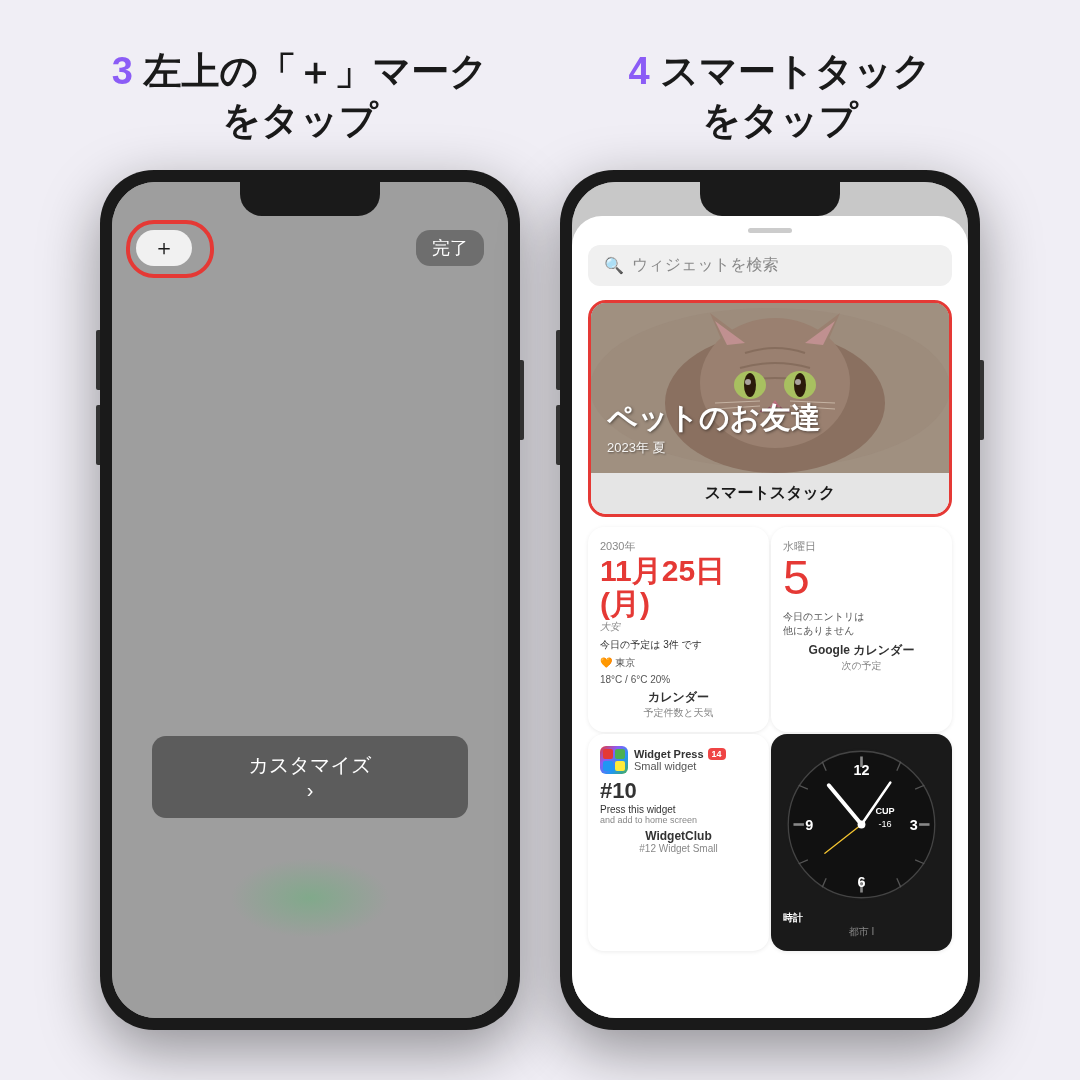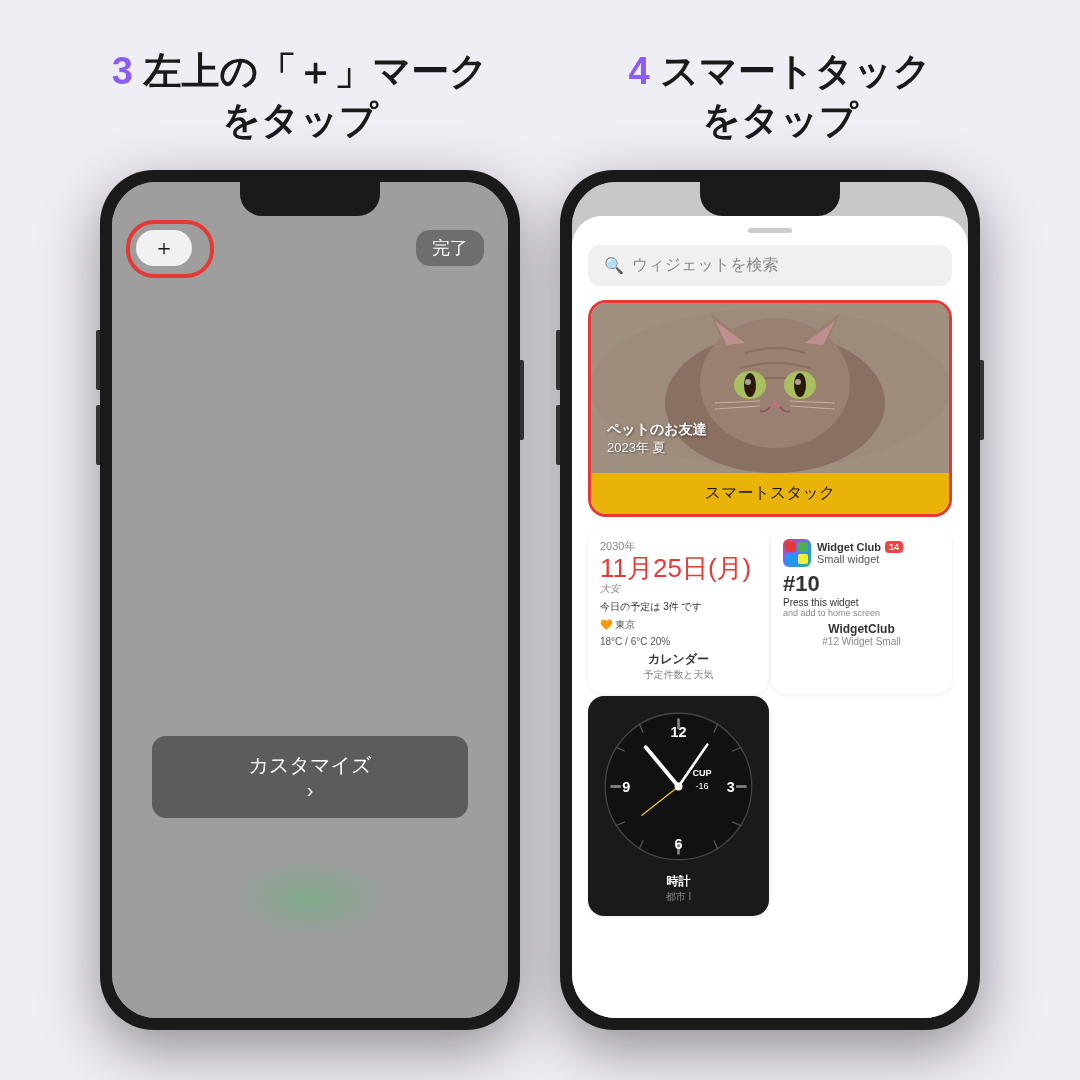--- a/index.html
+++ b/index.html
@@ -259,38 +259,38 @@
     }
 
     .cat-text {
       position: absolute;
       bottom: 16px;
       left: 16px;
       color: white;
     }
 
     .cat-title {
-      font-size: 14px;
+      font-size: 30px;
       font-weight: 600;
       text-shadow: 1px 1px 3px rgba(0,0,0,0.5);
     }
 
     .cat-subtitle {
       font-size: 13px;
       opacity: 0.9;
       text-shadow: 1px 1px 2px rgba(0,0,0,0.5);
     }
 
     .smart-stack-label {
-      background: #eab308;
+      background: #e5e5e5;
       text-align: center;
       padding: 10px;
       font-size: 16px;
       color: #1a1a1a;
-      font-weight: 400;
+      font-weight: 700;
     }
 
     .widget-grid {
       display: grid;
       grid-template-columns: 1fr 1fr;
       gap: 2px;
       margin: 10px 16px 0 16px;
     }
 
     .widget-card {
@@ -299,21 +299,21 @@
       padding: 12px;
       box-shadow: 0 1px 4px rgba(0,0,0,0.08);
     }
 
     .widget-card.dark {
       background: #1a1a1a;
       color: white;
     }
 
     .cal-year { font-size: 11px; color: #888; }
-    .cal-date { font-size: 26px; font-weight: 400; color: #e53935; line-height: 1.1; }
+    .cal-date { font-size: 30px; font-weight: 700; color: #e53935; line-height: 1.1; }
     .cal-day  { font-size: 10px; color: #888; margin-bottom: 4px; font-style: italic; }
     .cal-schedule { font-size: 10px; color: #333; margin-top: 4px; }
     .cal-weather { font-size: 10px; color: #555; margin-top: 4px; }
     .cal-label { font-size: 12px; font-weight: 600; color: #333; text-align: center; margin-top: 4px; }
     .cal-sublabel { font-size: 10px; color: #888; text-align: center; }
 
     .gcal-day { font-size: 11px; color: #888; }
     .gcal-num { font-size: 48px; font-weight: 200; color: #e53935; line-height: 1; }
     .gcal-note { font-size: 10px; color: #555; margin-top: 8px; }
     .gcal-label { font-size: 12px; font-weight: 600; color: #333; text-align: center; margin-top: 4px; }
@@ -347,21 +347,21 @@
     .wclub-label { font-size: 12px; font-weight: 600; color: #333; text-align: center; margin-top: 4px; }
     .wclub-sublabel { font-size: 10px; color: #888; text-align: center; }
 
     
     .clock-face {
       width: 100%;
       aspect-ratio: 1;
       position: relative;
     }
 
-    .clock-label { font-size: 12px; font-weight: 600; color: white; text-align: center; margin-top: 4px; }
+    .clock-label { font-size: 10px; font-weight: 600; color: white; text-align: left; margin-top: 4px; }
     .clock-sublabel { font-size: 10px; color: #888; text-align: center; }
   </style>
 </head>
 <body>
 
 <div class="top-labels">
   <div class="step-label">
     <span class="step-number">3</span><span class="step-text"> 左上の「＋」マーク<br>をタップ</span>
   </div>
   <div class="step-label">
@@ -466,32 +466,39 @@
               <div class="cal-year">2030年</div>
               <div class="cal-date">11月25日(月)</div>
               <div class="cal-day">大安</div>
               <div class="cal-schedule">今日の予定は 3件 です</div>
               <div class="cal-weather">🧡 東京</div>
               <div class="cal-weather">18°C / 6°C 20%</div>
               <div class="cal-label">カレンダー</div>
               <div class="cal-sublabel">予定件数と天気</div>
             </div>
 
+            <div class="widget-card">
+              <div class="gcal-day">水曜日</div>
+              <div class="gcal-num">5</div>
+              <div class="gcal-note">今日のエントリは<br>他にありません</div>
+              <div class="gcal-label">Google カレンダー</div>
+              <div class="cal-sublabel">次の予定</div>
+            </div>
 
             <div class="widget-card">
               <div class="wclub-header">
                 <div class="wclub-icon">
                   <div class="wclub-dot wclub-dot-r"></div>
                   <div class="wclub-dot wclub-dot-g"></div>
                   <div class="wclub-dot wclub-dot-b"></div>
                   <div class="wclub-dot wclub-dot-y"></div>
                 </div>
                 <div>
                   <div style="display:flex;align-items:center;gap:4px;">
-                    <span class="wclub-name">Widget Club</span>
+                    <span class="wclub-name">Widget Press</span>
                     <span class="wclub-badge">14</span>
                   </div>
                   <div class="wclub-sub">Small widget</div>
                 </div>
               </div>
               <div class="wclub-num">#10</div>
               <div class="wclub-press">Press this widget</div>
               <div class="wclub-add">and add to home screen</div>
               <div class="wclub-label">WidgetClub</div>
               <div class="wclub-sublabel">#12 Widget Small</div>

